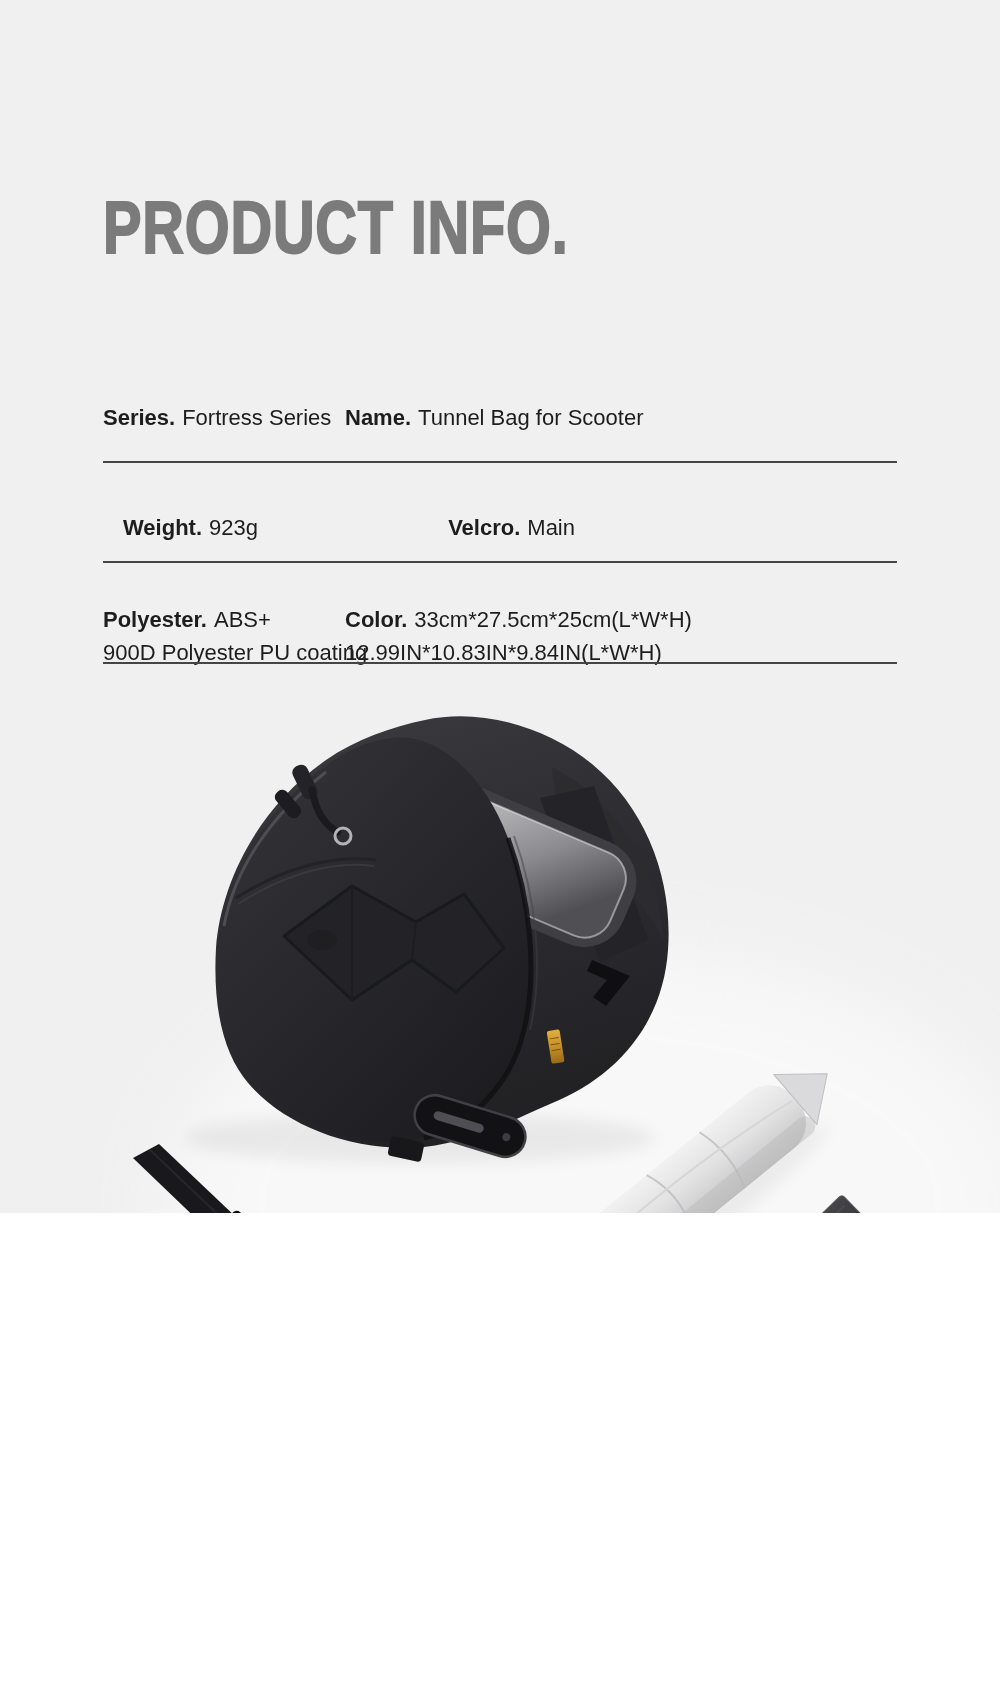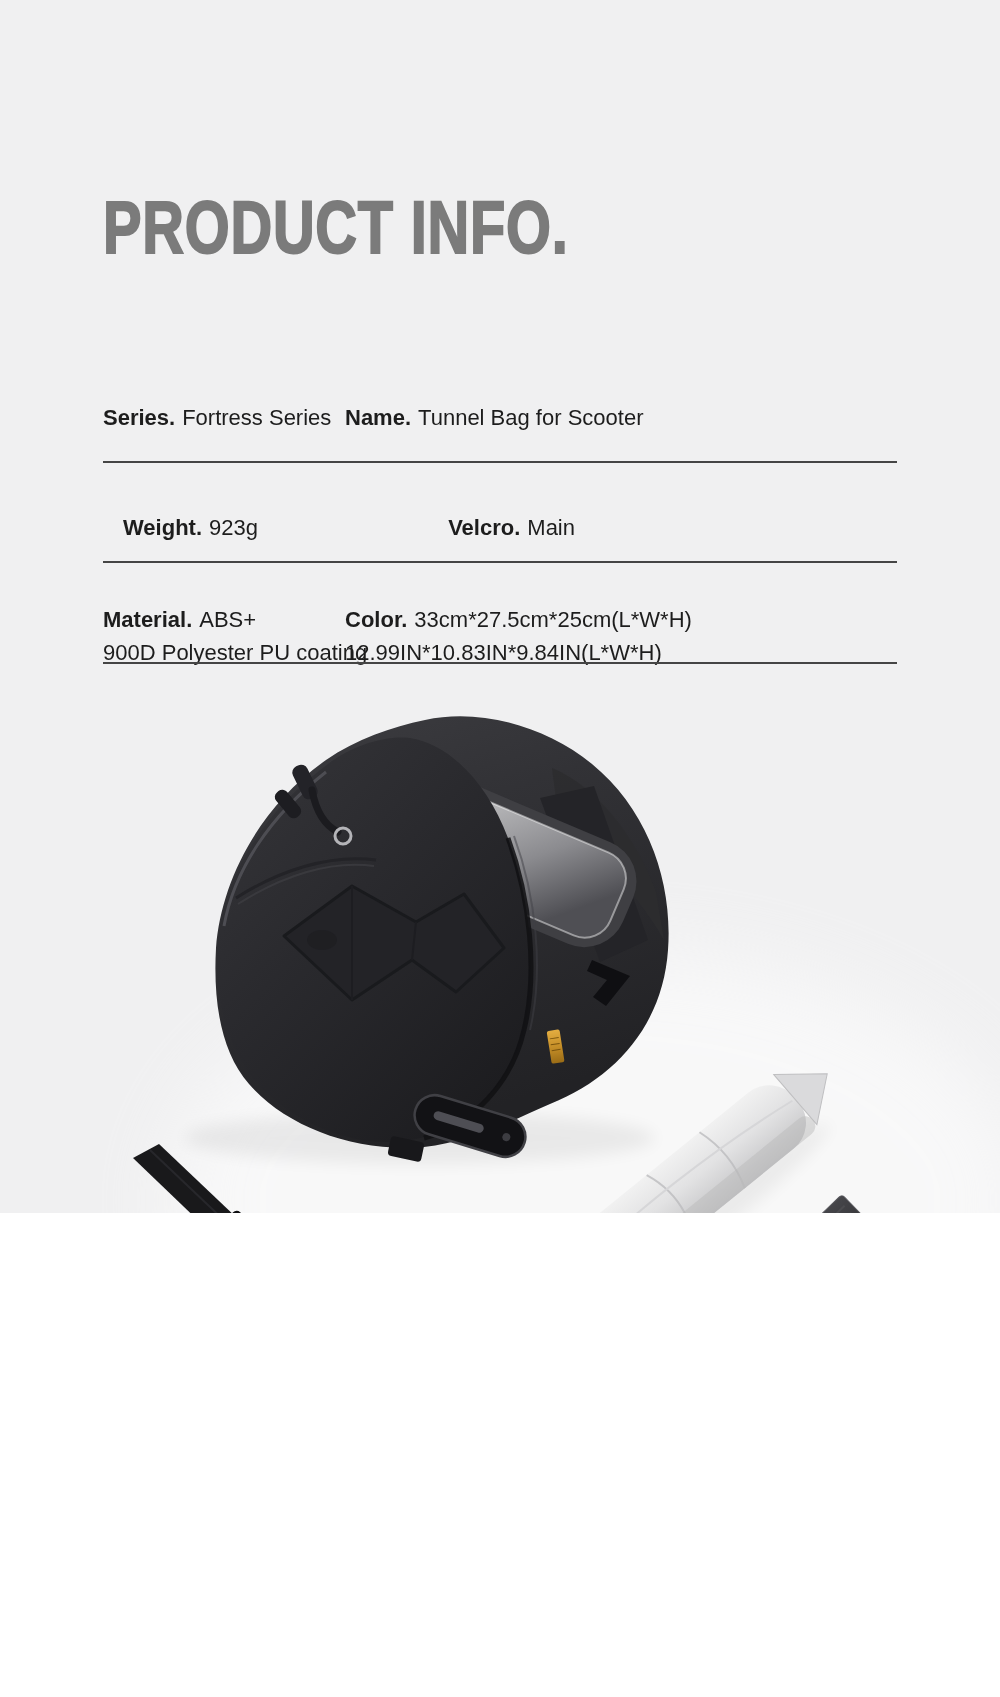--- a/index.html
+++ b/index.html
@@ -49,21 +49,21 @@
         <span class="lbl">Weight.</span><span>923g</span>
       </div>
       <div class="c3">
         <span class="lbl">Velcro.</span><span>Main</span>
       </div>
     </div>
     <div class="divider" id="div2"></div>
 
     <div class="spec-row" id="row3">
       <div class="c1">
-        <span class="vline"><span class="lbl">Material.</span><span>ABS+</span></span>
+        <span class="vline"><span class="lbl">Polyester.</span><span>ABS+</span></span>
         <span class="vline">900D Polyester PU coating</span>
       </div>
       <div class="c2">
         <span class="vline"><span class="lbl">Color.</span><span>33cm*27.5cm*25cm(L*W*H)</span></span>
         <span class="vline">12.99IN*10.83IN*9.84IN(L*W*H)</span>
       </div>
     </div>
     <div class="divider" id="div3"></div>
   </div>
 

